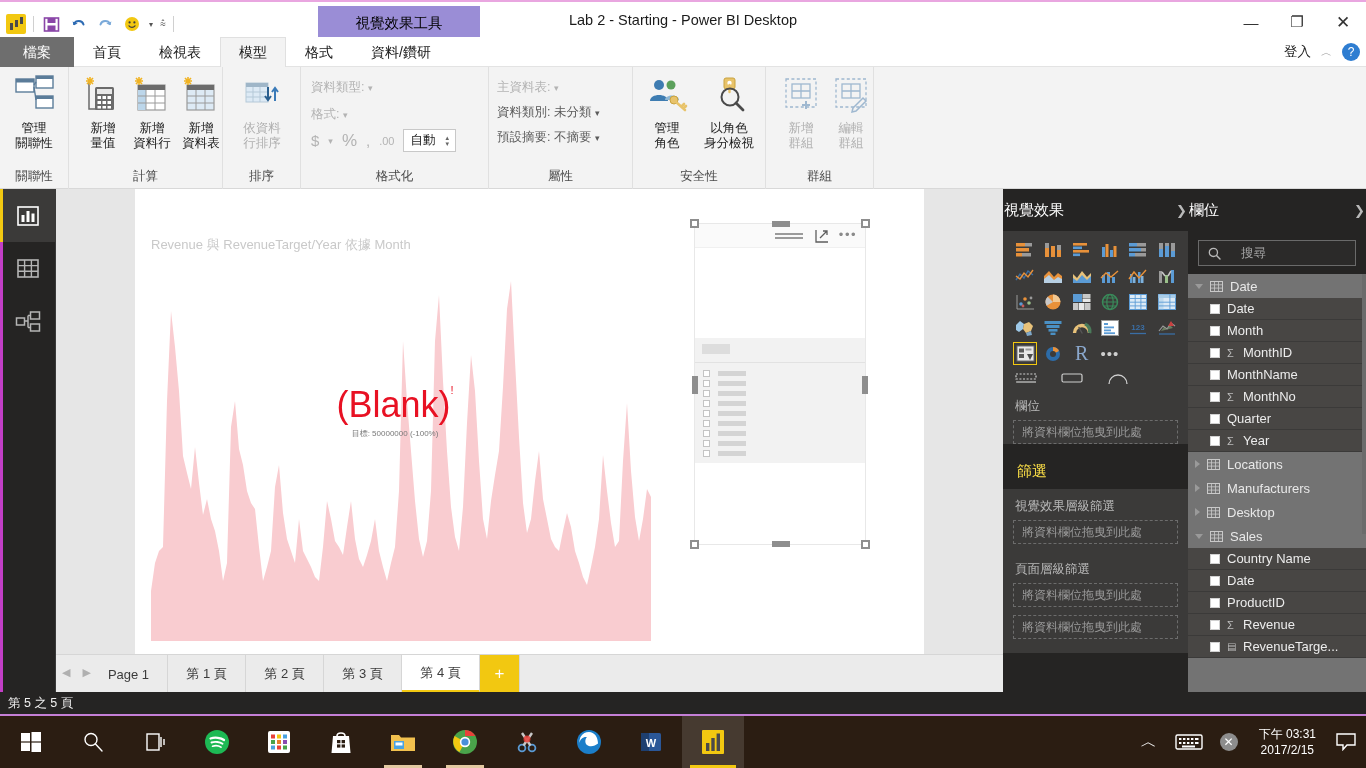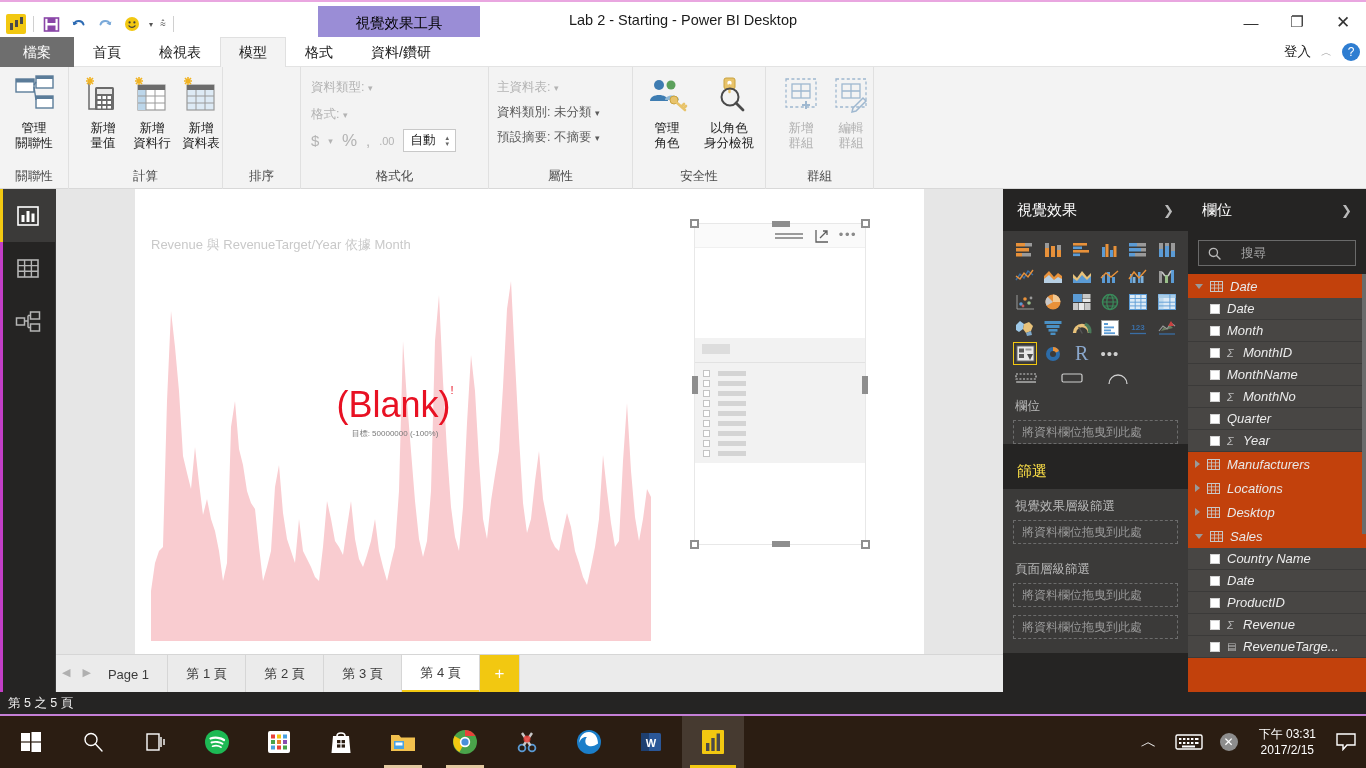--- a/index.html
+++ b/index.html
@@ -139,40 +139,40 @@
   .ptabs { position: absolute; left: 34px; top: 0; display: flex; height: 38px; }
   .ptab { min-width: 78px; padding: 0 16px; height: 38px; display: flex; align-items: center;
     justify-content: center; font-size: 13px; color: #3b3b3b; border-right: 1px solid #d6d6d6; }
   .ptab.active { background: #ffffff; border-bottom: 3px solid #f2c811; }
   .ptab.add { background: #f2c811; min-width: 40px; padding: 0; color: #fff; font-size: 17px; }
 
   
   .vis-panel { position: absolute; left: 1003px; top: 189px; width: 185px; height: 503px; background: #252423; }
   .fld-panel { position: absolute; left: 1188px; top: 189px; width: 178px; height: 503px; background: #252423; }
   .panel-head { height: 42px; display: flex; align-items: center; justify-content: space-between;
-    padding: 0 14px; color: #ffffff; font-size: 15px; }
+    padding: 0 1px; color: #ffffff; font-size: 15px; }
   .panel-chev { color: #b9b9b9; font-size: 13px; }
   .vis-grid { background: #3b3a39; padding: 7px 8px 6px 10px; display: grid;
     grid-template-columns: repeat(6, 1fr); gap: 3px 3px; }
   .vis-cell { width: 24px; height: 23px; display: flex; align-items: center; justify-content: center;
     border: 1px solid transparent; }
   .vis-cell.sel { border-color: #f2c811; }
   .vis-dots { color: #cfcfcf; font-size: 15px; letter-spacing: 1px; line-height: 10px; }
   .vis-r { color: #8aa7cc; font-size: 20px; font-family: "Liberation Serif", serif; }
   .well-label { color: #b8b8b8; font-size: 12.5px; padding: 9px 12px 5px 12px; }
   .well-drop { margin: 0 10px 8px 10px; border: 1px dashed #6c6c6c; height: 24px;
     display: flex; align-items: center; padding-left: 8px; font-size: 12px; color: #9a9a9a; }
   .sec-head { background: #252423; color: #fde047; font-size: 15px; padding: 10px 14px 8px 14px; }
   .filter-body { background: #3b3a39; padding-bottom: 6px; }
 
   .search-wrap { padding: 9px 10px 8px 10px; }
   .search-box { height: 26px; border: 1px solid #6a6a6a; background: #2b2a29; display: flex;
     align-items: center; gap: 20px; padding: 0 9px; }
   .search-ph { color: #a6a6a6; font-size: 12.5px; }
-  .fld-list { background: #c2410c; height: 425px; overflow: hidden; position: relative; font-style: italic; }
+  .fld-list { background: #737373; height: 425px; overflow: hidden; position: relative; }
   .fld-table { display: flex; align-items: center; gap: 7px; height: 24px; padding-left: 7px; color: #e8e8e8; font-size: 13px; }
   .fld-row { display: flex; align-items: center; gap: 7px; height: 22px; padding-left: 22px;
     color: #ececec; font-size: 13px; background: #484644; margin-bottom: 0px; border-bottom: 1px solid #3b3a39; }
   .tri { width: 0; height: 0; }
   .tri.right { border-left: 5px solid #9a9a9a; border-top: 4px solid transparent; border-bottom: 4px solid transparent; }
   .tri.down { border-top: 5px solid #9a9a9a; border-left: 4px solid transparent; border-right: 4px solid transparent; }
   .chk { width: 10px; height: 10px; background: #ffffff; border: 1px solid #d0d0d0; flex: none; }
   .sigma { color: #bdbdbd; font-size: 11px; width: 9px; }
   .tbl-ico { width: 13px; height: 11px; flex: none; }
   .fld-scroll { position: absolute; right: 0; top: 0; width: 4px; height: 260px; background: #6b6b6b; }
@@ -340,20 +340,35 @@
             <path d="M8 2 L8 10 M4 6 L12 6 M5 3 L11 9 M11 3 L5 9" stroke="#f0b323" stroke-width="1.6"></path>
           </svg>
         </span>
         <span>新增</span><br>
         <span>資料表</span>
       </div>
       <div class="rgroup-label">計算</div>
     </div>
 
     <div class="rgroup" style="left:223px; width:78px;">
+      <div class="rbtn dim" style="left:8px;">
+        <span class="glyph">
+          <svg class="svg-center" width="42" height="42" viewBox="0 0 42 42">
+            <rect x="5" y="8" width="22" height="19" fill="#ddeaf5" stroke="#b5c9d8" stroke-width="1"></rect>
+            <rect x="5" y="8" width="22" height="4" fill="#9fb6c8"></rect>
+            <g stroke="#b5c9d8" stroke-width="1">
+                <path d="M12 12 L12 27 M19 12 L19 27 M5 17 L27 17 M5 22 L27 22"></path>
+              </g>
+            <path d="M27 12 L27 24 M24 21 L27 25 L30 21" stroke="#2a5f8f" stroke-width="2" fill="none"></path>
+            <path d="M34 26 L34 14 M31 17 L34 13 L37 17" stroke="#3a7ab8" stroke-width="2" fill="none"></path>
+          </svg>
+        </span>
+        <span>依資料</span><br>
+        <span>行排序</span>
+      </div>
       <div class="rgroup-label">排序</div>
     </div>
 
     <div class="rgroup" style="left:301px; width:188px;">
       <div class="prop-line dim" style="left:10px; top:12px;">
         <span>資料類型:</span>
         <span style="font-size:9px;">▾</span>
       </div>
       <div class="prop-line dim" style="left:10px; top:39px;">
         <span>格式:</span>
@@ -879,29 +894,29 @@
           <span class="sigma">Σ</span>
           <span>Year</span>
         </div>
 
       <div class="fld-table">
         <span class="tri right"></span>
         <svg class="tbl-ico" viewBox="0 0 13 11">
             <rect x="0.5" y="0.5" width="12" height="10" fill="none" stroke="#c9c9c9" stroke-width="1"></rect>
             <path d="M0.5 3.8 H12.5 M0.5 7.1 H12.5 M4.5 0.5 V10.5 M8.5 0.5 V10.5" stroke="#c9c9c9" stroke-width="0.8"></path>
           </svg>
-        <span>Manufacturers</span>
+        <span>Locations</span>
       </div>
       <div class="fld-table">
         <span class="tri right"></span>
         <svg class="tbl-ico" viewBox="0 0 13 11">
             <rect x="0.5" y="0.5" width="12" height="10" fill="none" stroke="#c9c9c9" stroke-width="1"></rect>
             <path d="M0.5 3.8 H12.5 M0.5 7.1 H12.5 M4.5 0.5 V10.5 M8.5 0.5 V10.5" stroke="#c9c9c9" stroke-width="0.8"></path>
           </svg>
-        <span>Locations</span>
+        <span>Manufacturers</span>
       </div>
       <div class="fld-table">
         <span class="tri right"></span>
         <svg class="tbl-ico" viewBox="0 0 13 11">
             <rect x="0.5" y="0.5" width="12" height="10" fill="none" stroke="#c9c9c9" stroke-width="1"></rect>
             <path d="M0.5 3.8 H12.5 M0.5 7.1 H12.5 M4.5 0.5 V10.5 M8.5 0.5 V10.5" stroke="#c9c9c9" stroke-width="0.8"></path>
           </svg>
         <span>Desktop</span>
       </div>
 

